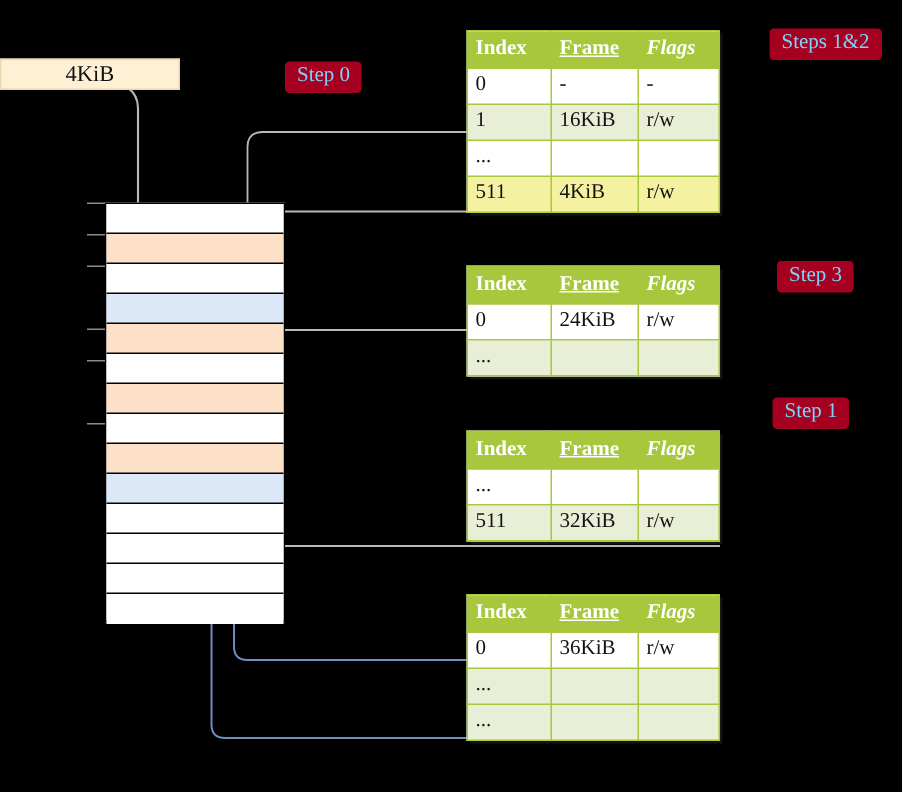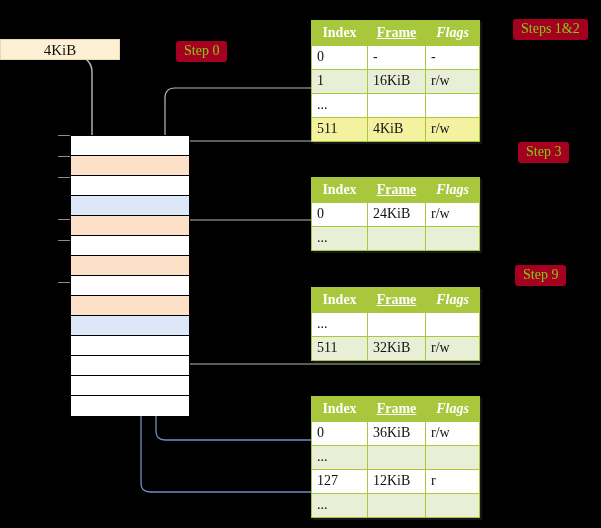--- a/index.html
+++ b/index.html
@@ -14,21 +14,21 @@
     position: relative;
     width: 601px;
     height: 528px;
     background: #000000;
   }
 
   
   .step-badge {
     position: absolute;
     background: #a60021;
-    color: #84cc16;
+    color: #7dd3fc;
     font-family: "Liberation Serif", serif;
     font-size: 14px;
     line-height: 18px;
     padding: 1px 8px 2px 8px;
     border-radius: 3px;
     white-space: nowrap;
     box-shadow: 1px 1px 0 rgba(0,0,0,0.5);
   }
 
   
@@ -83,21 +83,20 @@
     line-height: 20px;
     color: #111111;
     white-space: nowrap;
   }
   .ptable thead th {
     background: #a8c73c;
     color: #ffffff;
     font-weight: bold;
     border-color: #a8c73c;
     height: 25px;
-    text-align: center;
   }
   .ptable td.c-index { width: 56px; }
   .ptable td.c-frame { width: 58px; }
   .ptable td.c-flags { width: 54px; }
   .ptable th.c-index { width: 56px; }
   .ptable th.c-frame { width: 58px; text-decoration: underline; }
   .ptable th.c-flags { width: 54px; font-style: italic; }
   .ptable tr.alt td { background: #e9eed7; }
   .ptable tr td.hl { background: #f4f2a0; }
 
@@ -163,27 +162,27 @@
     </g>
 
     <g>
       <path d="M480,492 L150,492 Q141,492 141,483 L141,212" fill="none" stroke="#6f8fbf" stroke-width="1.3"></path>
       <path d="M135,212 L147,212 L141,200 Z" fill="#42699e"></path>
     </g>
   </svg>
 
   <div class="mem-label" style="left:0px; top:39px; width:120px; height:21px;">4KiB</div>
 
-  <div class="step-badge" style="left:176px; top:41px;">Step 0</div>
+  <div class="step-badge" style="left:190px; top:41px;">Step 0</div>
 
   <div class="step-badge" style="left:513px; top:19px;">Steps 1&amp;2</div>
 
-  <div class="step-badge" style="left:518px; top:142px;">Step 3</div>
-
-  <div class="step-badge" style="left:515px; top:265px;">Step 9</div>
+  <div class="step-badge" style="left:518px; top:174px;">Step 3</div>
+
+  <div class="step-badge" style="left:515px; top:265px;">Step 1</div>
 
   <div class="tick" style="top:135px;"></div>
   <div class="tick" style="top:156px;"></div>
   <div class="tick" style="top:177px;"></div>
   <div class="tick" style="top:219px;"></div>
   <div class="tick" style="top:240px;"></div>
   <div class="tick" style="top:282px;"></div>
 
   <div class="mem-col" id="memcol" style="left:70px; top:135px; width:120px; height:280px;">
       <div class="mem-row" style="height: 20px;"></div>
@@ -294,25 +293,20 @@
           <tr>
             <td class="c-index">0</td>
             <td class="c-frame">36KiB</td>
             <td class="c-flags">r/w</td>
           </tr>
           <tr class="alt">
             <td class="c-index">...</td>
             <td class="c-frame"></td>
             <td class="c-flags"></td>
           </tr>
-          <tr>
-            <td class="c-index">127</td>
-            <td class="c-frame">12KiB</td>
-            <td class="c-flags">r</td>
-          </tr>
           <tr class="alt">
             <td class="c-index">...</td>
             <td class="c-frame"></td>
             <td class="c-flags"></td>
           </tr>
         </tbody>
       </table>
     </div>
 
 </div>

